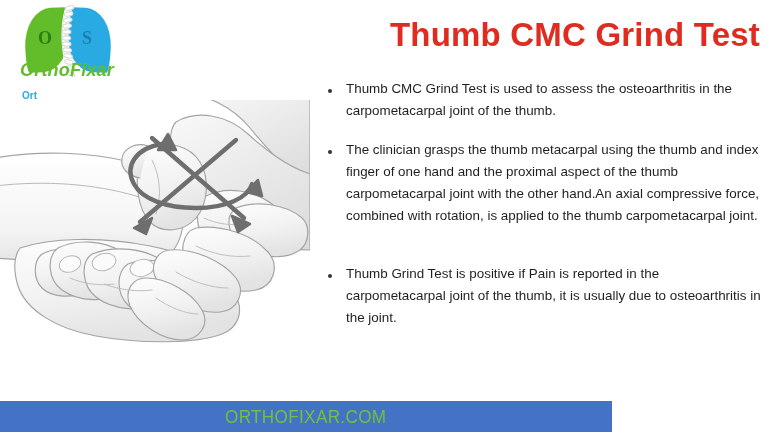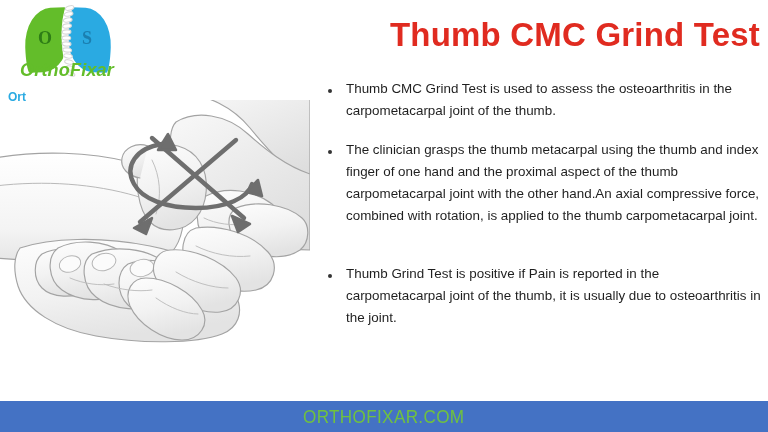--- a/index.html
+++ b/index.html
@@ -83,23 +83,23 @@
     top: 58px;
     font-size: 18px;
     font-weight: bold;
     font-style: italic;
     color: #63bd2a;
     letter-spacing: 0.2px;
     white-space: nowrap;
   }
   .logo-sub {
     position: absolute;
-    left: 0;
+    left: 14px;
     top: 88px;
-    font-size: 12px;
+    font-size: 10px;
     font-weight: bold;
     color: #2aaae2;
     text-align: right;
   }
 
   
   .title {
     position: absolute;
     left: 310px;
     top: 16px;
@@ -151,21 +151,21 @@
     height: 4px;
     border-radius: 50%;
     background: #333333;
   }
 
   
   .footer {
     position: absolute;
     left: 0;
     bottom: 0;
-    width: 768px;
+    width: 612px;
     height: 31px;
     background: #4472c4;
     display: flex;
     align-items: center;
     justify-content: center;
   }
   .footer-text {
     font-size: 19px;
     color: #70c13f;
     letter-spacing: 0.4px;

